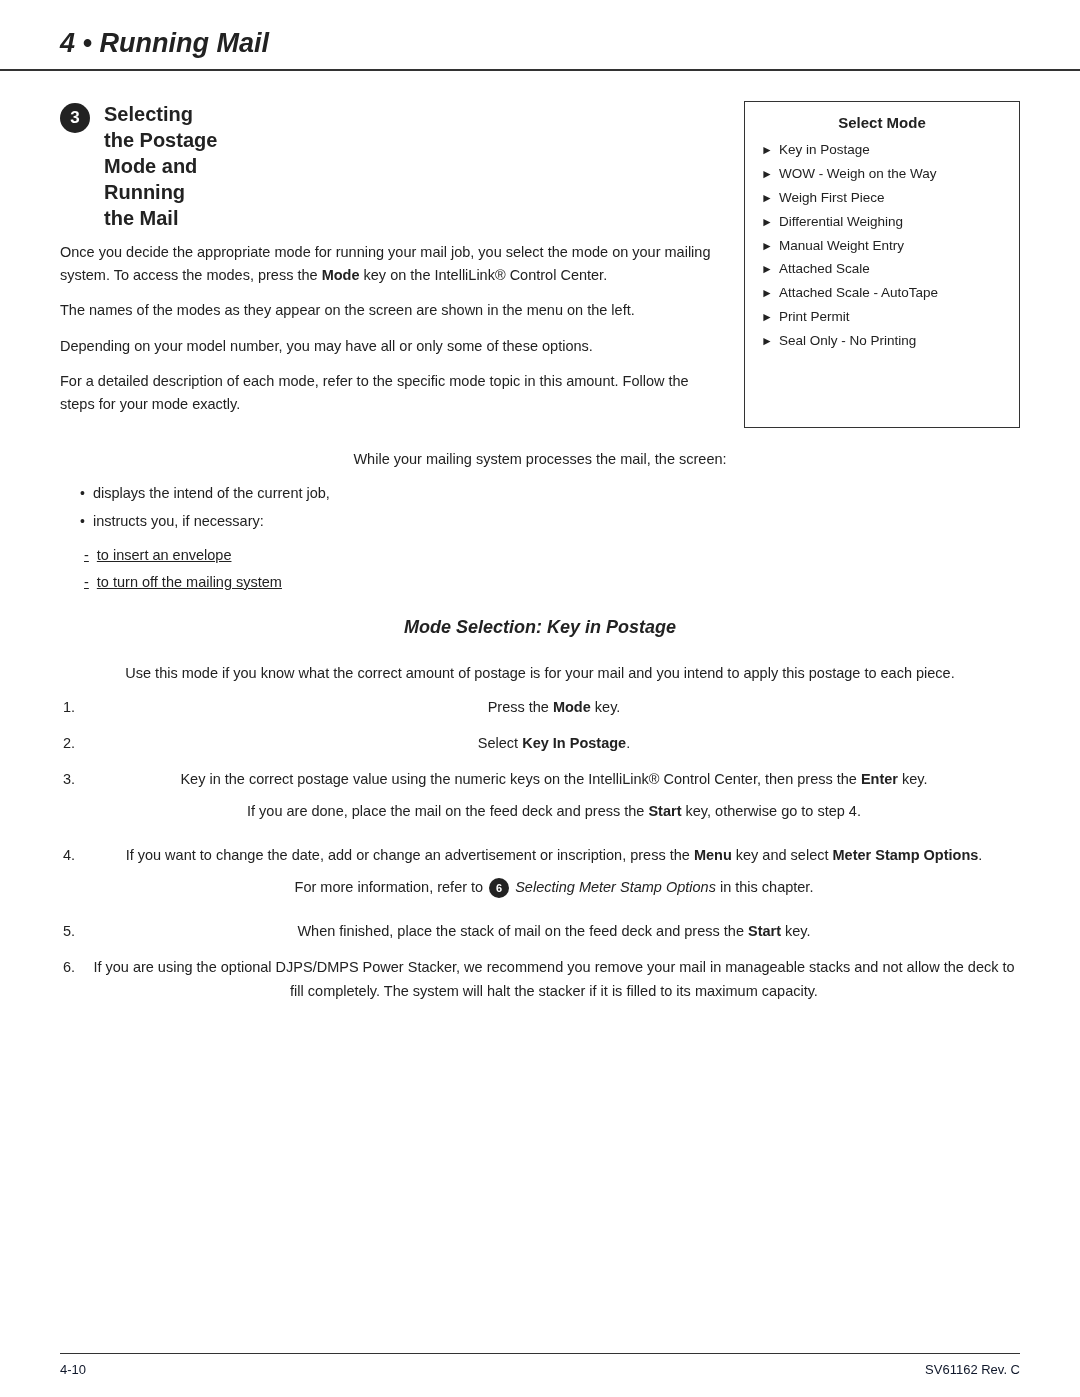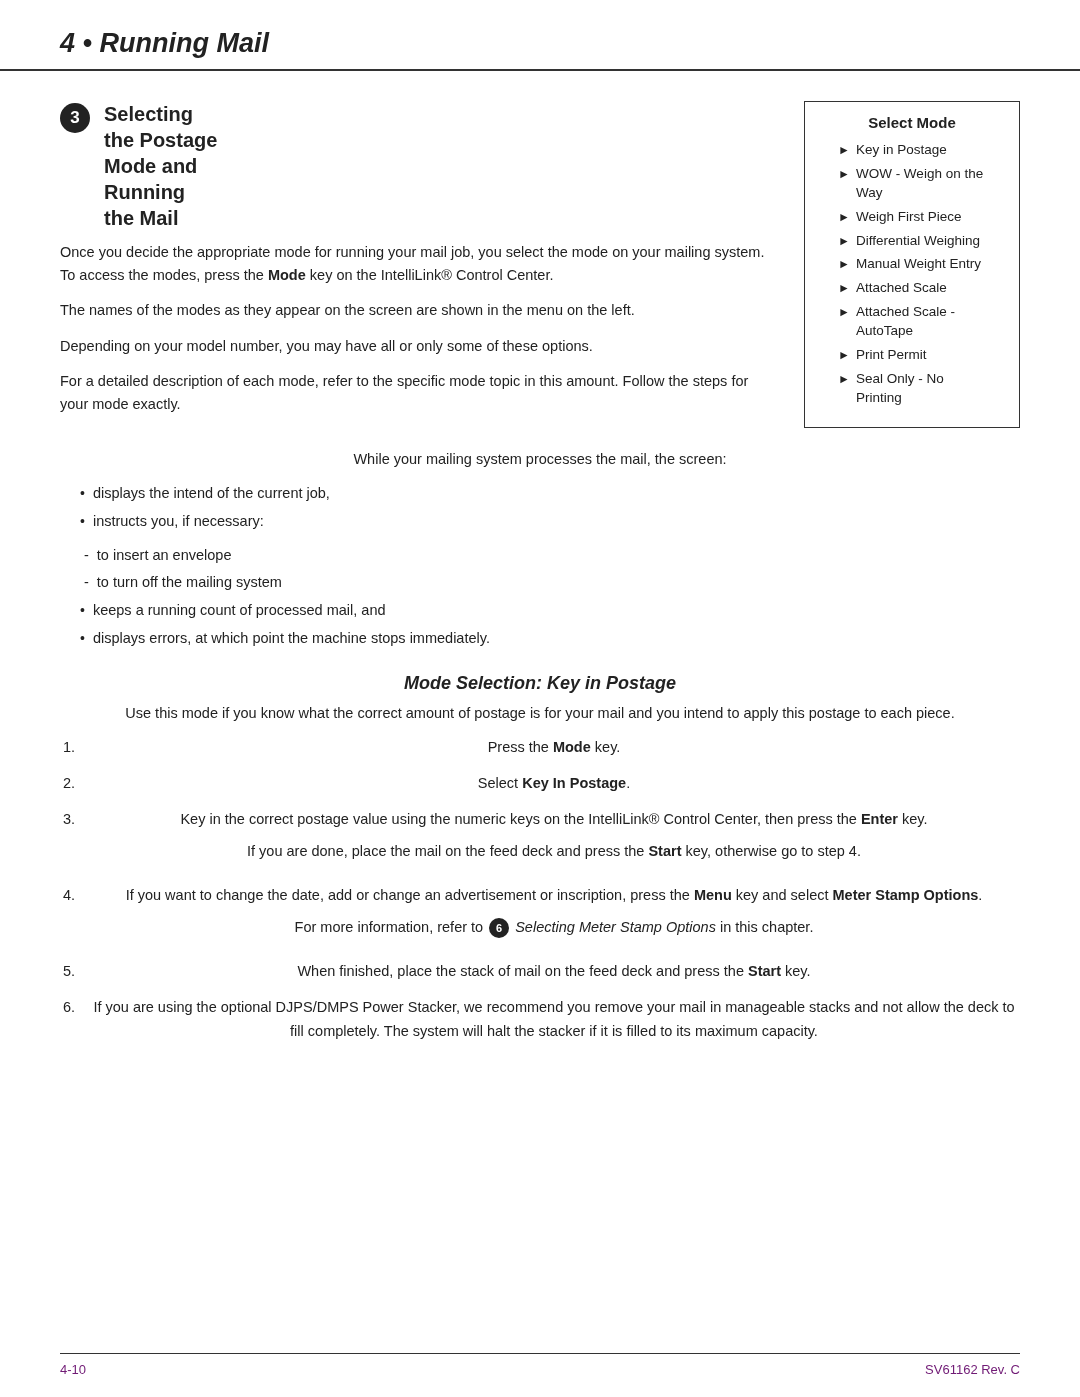--- a/index.html
+++ b/index.html
@@ -76,24 +76,24 @@
       flex: 1;
       font-size: 14.5px;
       line-height: 1.6;
     }
 
     .content-left p {
       margin-bottom: 12px;
     }
 
     .select-mode-box {
-      width: 216px;
+      width: 276px;
       flex-shrink: 0;
       border: 1.5px solid #333;
-      padding: 12px 33px;
+      padding: 12px 16px;
     }
 
     .select-mode-title {
       font-weight: bold;
       font-size: 15px;
       text-align: center;
       margin-bottom: 10px;
     }
 
     .select-mode-items {
@@ -144,40 +144,41 @@
     .bullet-list li::before {
       content: "•";
       font-size: 14px;
       flex-shrink: 0;
     }
 
     .sub-list {
       list-style: none;
       margin: 4px 0 4px 24px;
       padding: 0;
+      text-decoration: underline;
     }
 
     .sub-list li {
       display: flex;
       align-items: baseline;
       gap: 8px;
       margin-bottom: 3px;
     }
 
     .sub-list li::before {
       content: "-";
       flex-shrink: 0;
     }
 
     
     .mode-section-title {
       font-size: 18px;
       font-weight: bold;
       font-style: italic;
-      margin-bottom: 4px;
+      margin-bottom: 20px;
       margin-top: 18px;
     }
 
     
     .numbered-list {
       list-style: none;
       margin: 0 0 10px 0;
       padding: 0;
       counter-reset: step-counter;
     }
@@ -224,21 +225,21 @@
     .page-footer {
       position: absolute;
       bottom: 20px;
       left: 60px;
       right: 60px;
       display: flex;
       justify-content: space-between;
       border-top: 1px solid #333;
       padding-top: 8px;
       font-size: 13px;
-      color: #701a75;
+      color: #0f172a;
     }
   </style>
 </head>
 <body>
 
 <div class="page-header">
   <div class="page-header-title">4 • Running Mail</div>
 </div>
 
 <div class="page-container">
@@ -317,28 +318,20 @@
         </li>
     </ul>
     <ul class="sub-list">
       <li>
           <span>to insert an envelope</span>
         </li>
       <li>
           <span>to turn off the mailing system</span>
         </li>
     </ul>
-    <ul class="bullet-list">
-      <li>
-          <span>keeps a running count of processed mail, and</span>
-        </li>
-      <li>
-          <span>displays errors, at which point the machine stops immediately.</span>
-        </li>
-    </ul>
 
     <div class="mode-section-title">Mode Selection: Key in Postage</div>
     <p>Use this mode if you know what the correct amount of postage is for your mail and you intend to apply this postage to each piece.</p>
 
     <ol class="numbered-list">
       <li>
         <span class="step-num">1.</span>
         <div class="step-content">Press the <strong>Mode</strong> key.</div>
       </li>
       <li>

